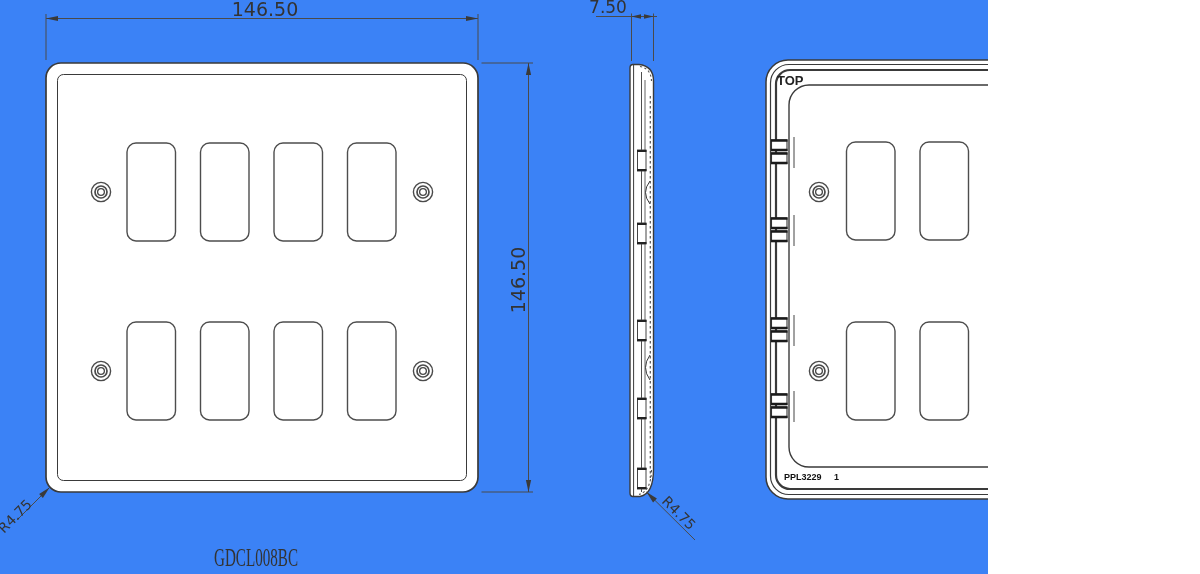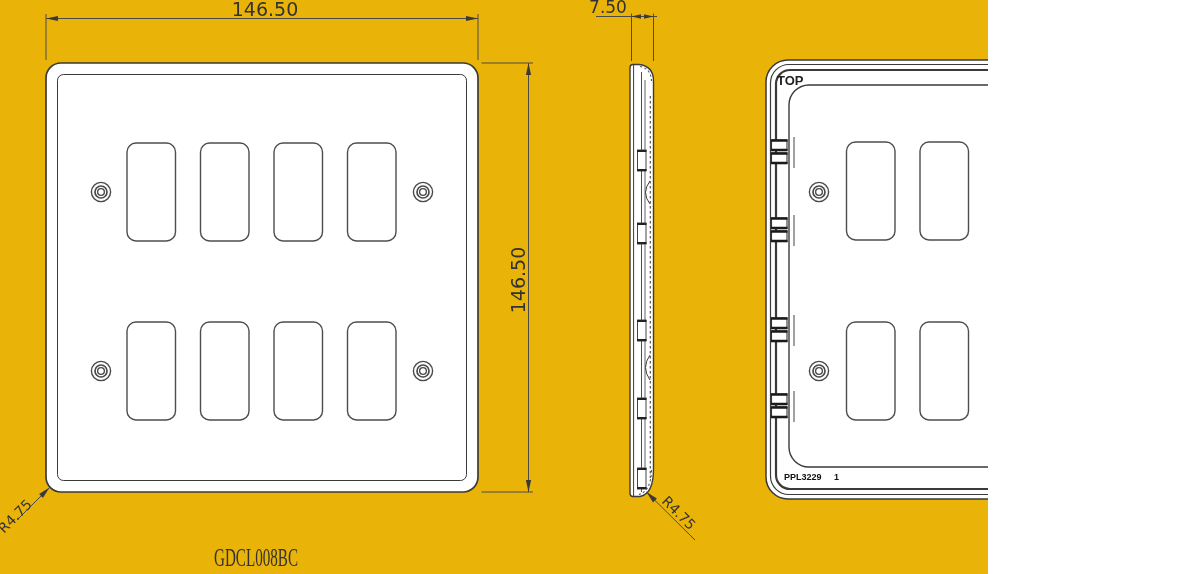--- a/index.html
+++ b/index.html
@@ -1,16 +1,16 @@
 <!DOCTYPE html>
 <html><head>
 <meta charset="utf-8">
 <style>
   html,body{margin:0;padding:0;background:#ffffff;}
-  .stage{position:relative;width:988px;height:574px;background:#eab308;overflow:hidden;
+  .stage{position:relative;width:988px;height:574px;background:#3b82f6;overflow:hidden;
          font-family:"DejaVu Sans",sans-serif;}
   svg{display:block;}
   svg text{font-family:"DejaVu Sans",sans-serif;fill:#333333;}
   .dim-txt{font-size:19px;}
   .dim-txt-sm{font-size:17px;}
   .rad-txt{font-size:14px;}
   .top-txt{font-family:"Liberation Sans",sans-serif;font-weight:bold;font-size:13px;fill:#222;}
   .mould-txt{font-family:"Liberation Sans",sans-serif;font-weight:bold;font-size:9px;fill:#111;}
   .part-txt{font-family:"Liberation Serif",serif;font-size:25px;}
   .ln{stroke:#3a3a3a;fill:none;}

